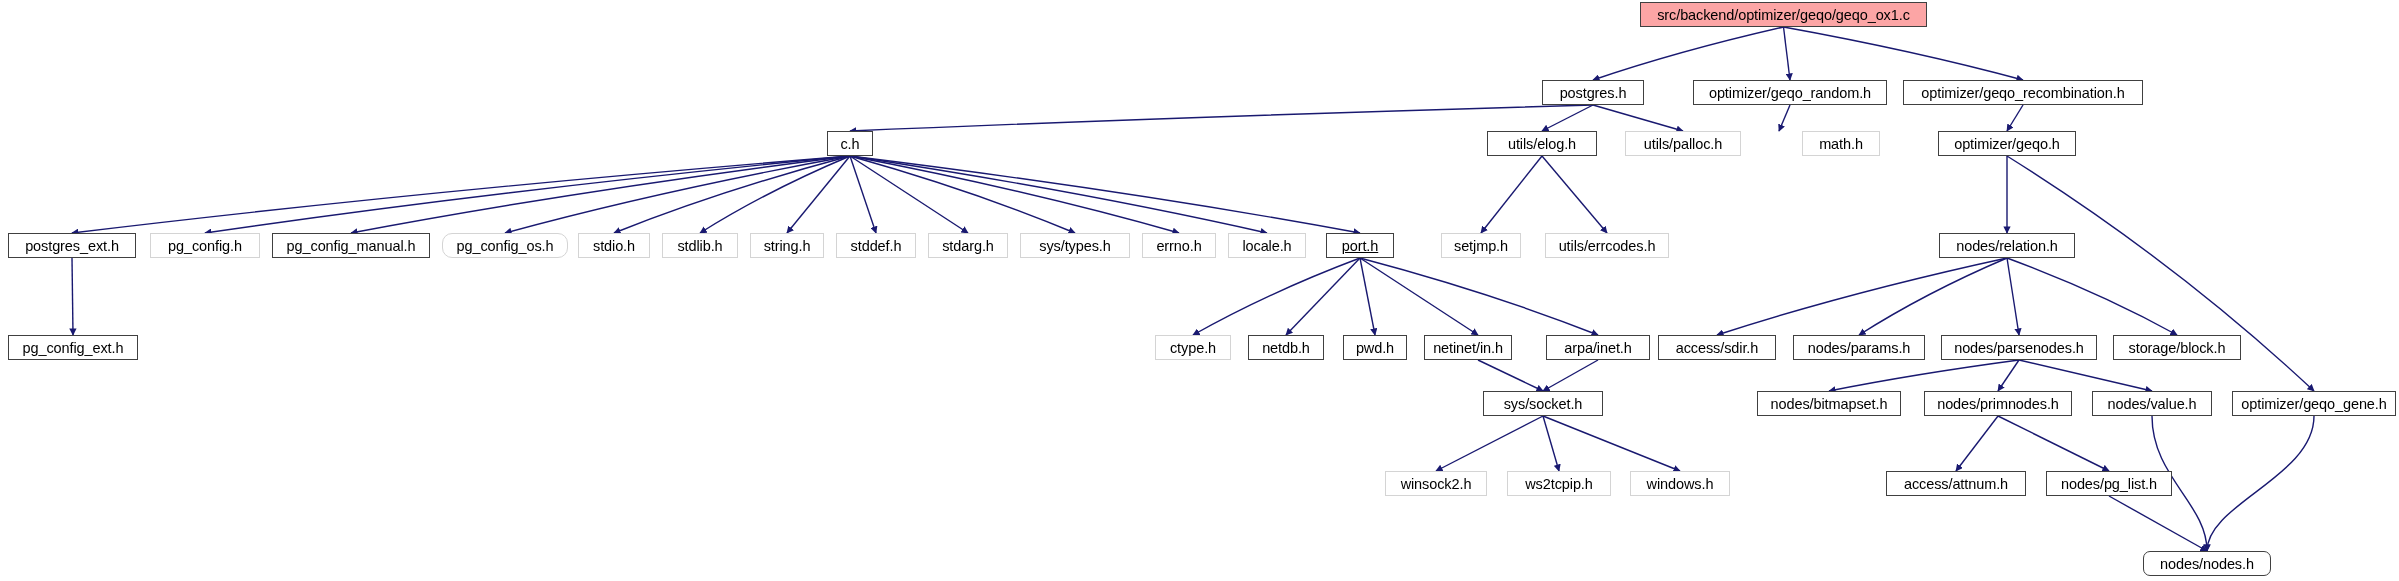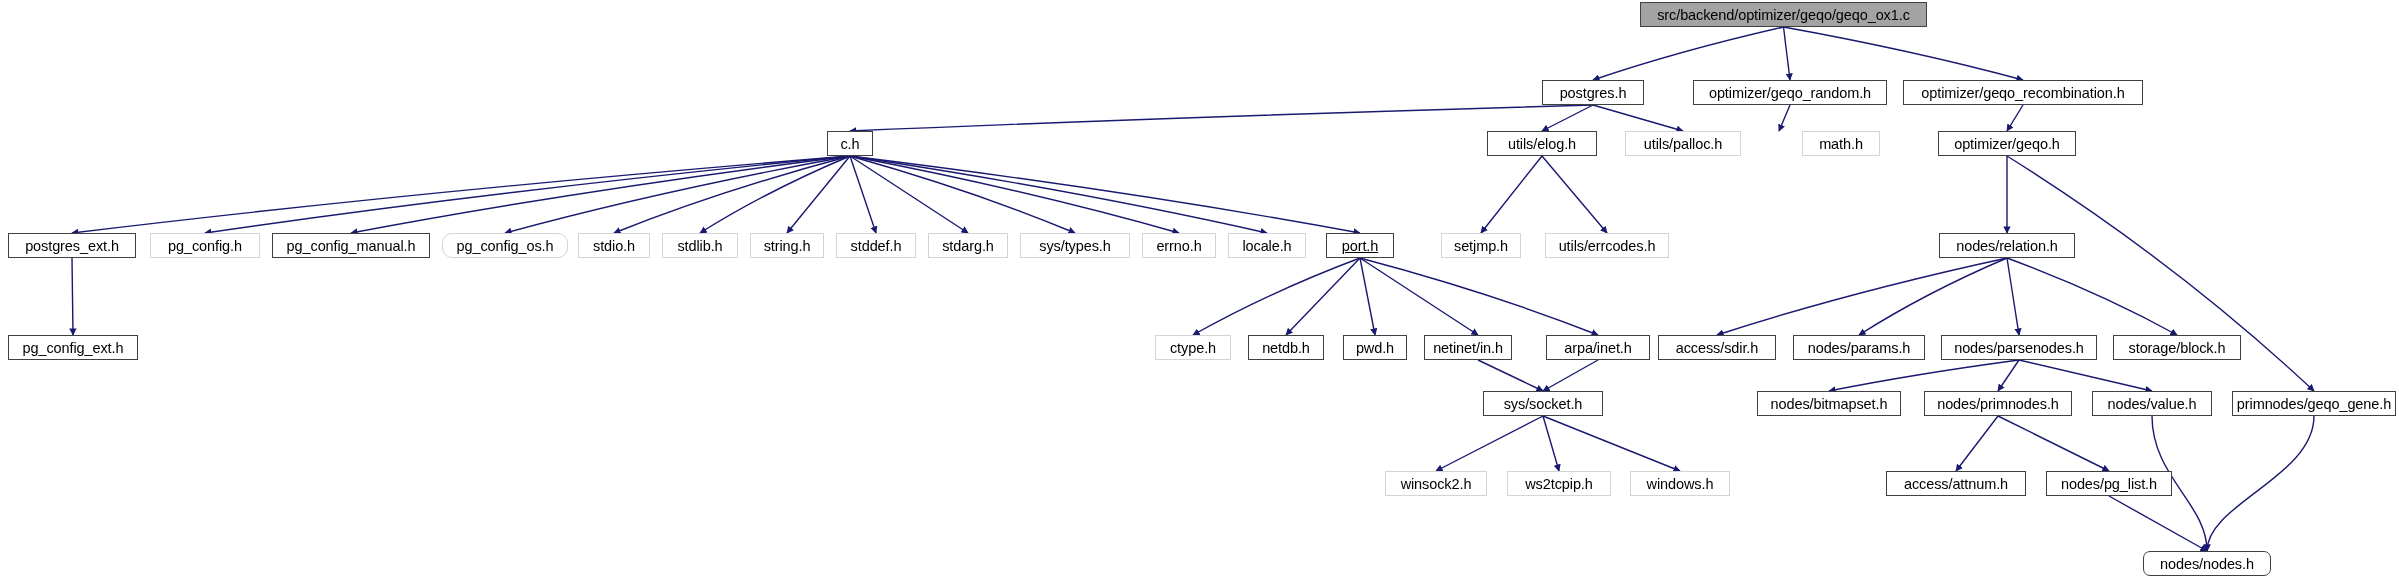--- a/index.html
+++ b/index.html
@@ -35,21 +35,21 @@
     font-size: 14.5px;
     color: #000000;
     white-space: nowrap;
     letter-spacing: -0.1px;
     z-index: 2;
   }
   .node.strong {
     border: 1.5px solid #404040;
   }
   .node.root {
-    background: #a3a3a3;
+    background: #fca5a5;
     border: 1.5px solid #404040;
   }
 </style>
 </head>
 <body>
 
 <div id="graph">
   <svg id="edges" xmlns="http://www.w3.org/2000/svg">
       <defs>
         <marker id="ah" viewBox="0 0 10 10" refX="9" refY="5" markerWidth="5.2" markerHeight="5.2" orient="auto-start-reverse">
@@ -217,21 +217,21 @@
       <div class="node strong" style="left: 1757px; top: 391px; width: 144px;">
         <span>nodes/bitmapset.h</span>
       </div>
       <div class="node strong" style="left: 1924px; top: 391px; width: 148px;">
         <span>nodes/primnodes.h</span>
       </div>
       <div class="node strong" style="left: 2092px; top: 391px; width: 120px;">
         <span>nodes/value.h</span>
       </div>
       <div class="node strong" style="left: 2232px; top: 391px; width: 164px;">
-        <span>primnodes/geqo_gene.h</span>
+        <span>optimizer/geqo_gene.h</span>
       </div>
       <div class="node" style="left: 1385px; top: 471px; width: 102px;">
         <span>winsock2.h</span>
       </div>
       <div class="node" style="left: 1507px; top: 471px; width: 104px;">
         <span>ws2tcpip.h</span>
       </div>
       <div class="node" style="left: 1630px; top: 471px; width: 100px;">
         <span>windows.h</span>
       </div>

